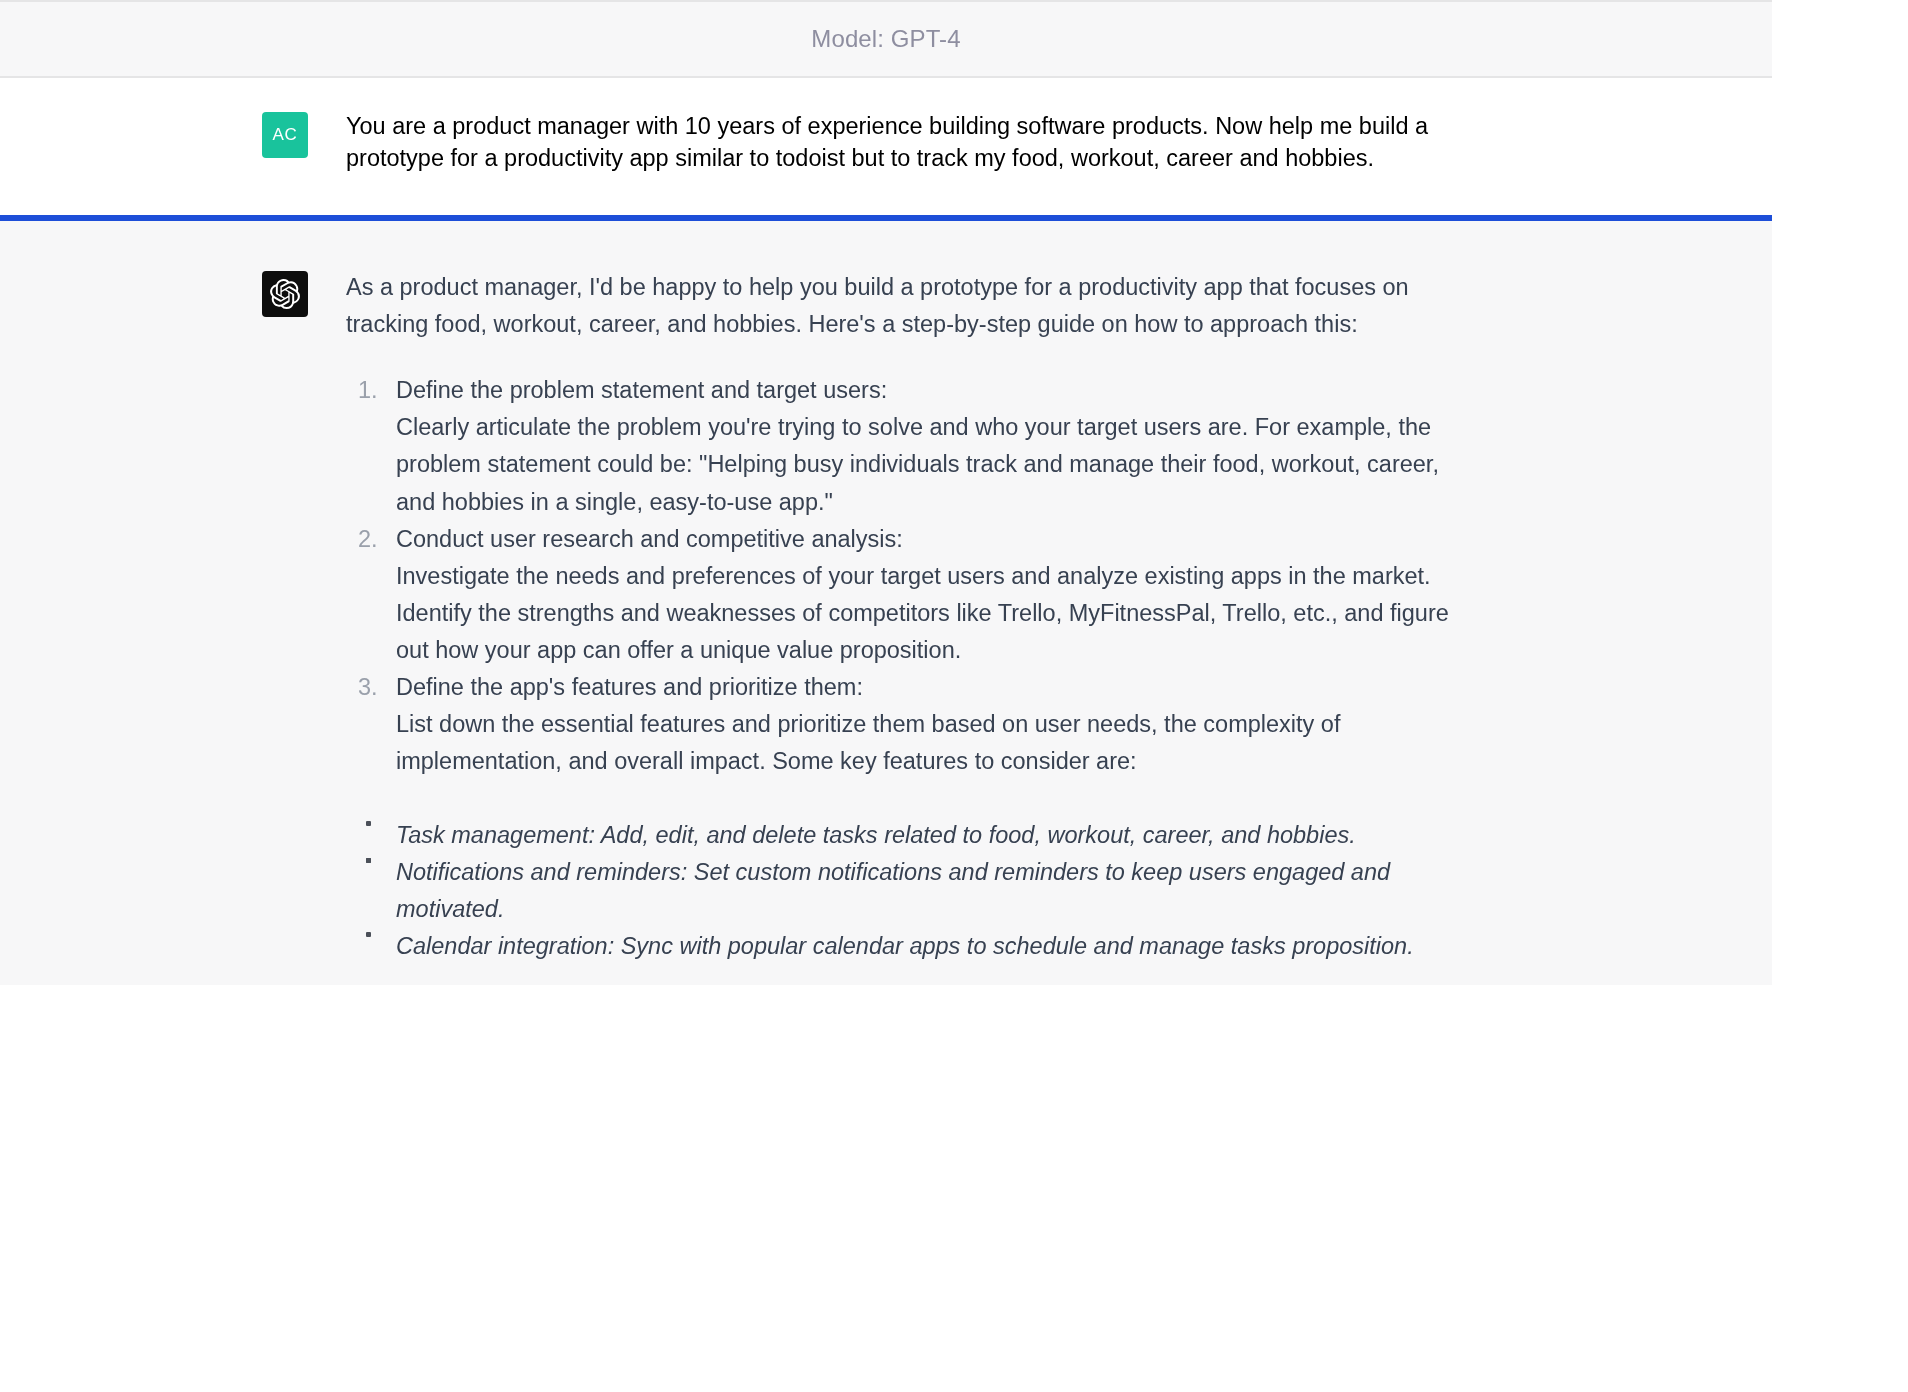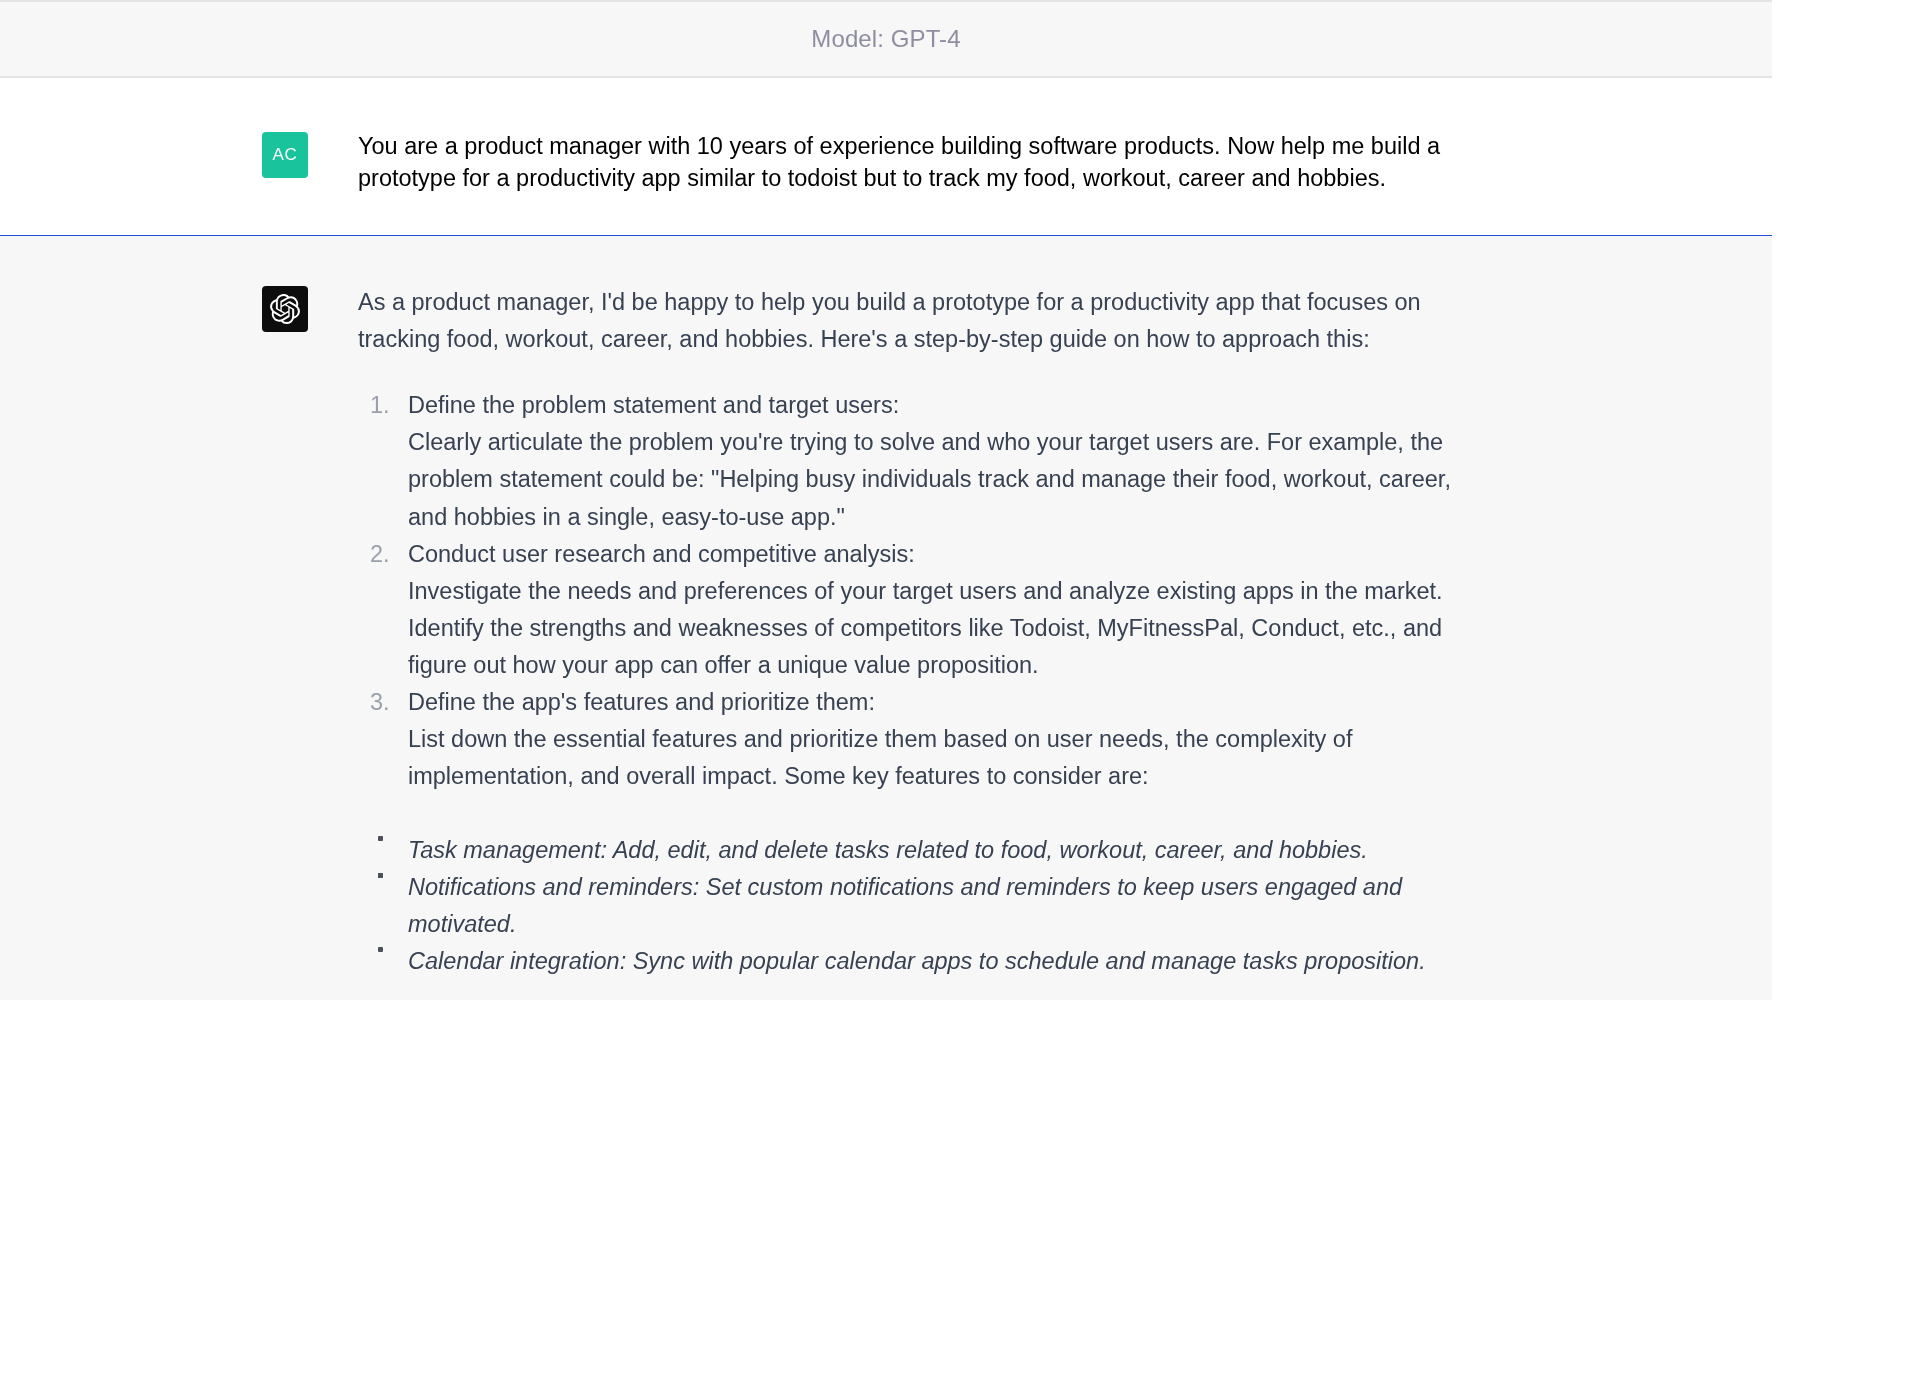--- a/index.html
+++ b/index.html
@@ -41,30 +41,29 @@
   .msg-row {
     width: 100%;
     display: flex;
     justify-content: flex-start;
   }
   .msg-row.user {
     background: #ffffff;
   }
   .msg-row.assistant {
     background: #f7f7f8;
-    border-top: 1px solid #1d4ed8;
+    border-top: 6px solid #1d4ed8;
   }
 
   .msg-inner {
     display: flex;
     width: 100%;
-    padding: 52px 0 40px 0;
+    padding: 32px 0 40px 0;
     padding-left: 262px;
     padding-right: 60px;
-    gap: 12px;
   }
   .msg-row.assistant .msg-inner {
     padding-top: 48px;
     padding-bottom: 20px;
   }
 
   
   .avatar {
     flex: 0 0 auto;
     width: 46px;
@@ -186,21 +185,21 @@
 
         <ol class="steps">
           <li>
             <span class="step-marker">1.</span>
             <span class="step-title">Define the problem statement and target users:</span>
             <span class="step-desc">Clearly articulate the problem you're trying to solve and who your target users are. For example, the problem statement could be: "Helping busy individuals track and manage their food, workout, career, and hobbies in a single, easy-to-use app."</span>
           </li>
           <li>
             <span class="step-marker">2.</span>
             <span class="step-title">Conduct user research and competitive analysis:</span>
-            <span class="step-desc">Investigate the needs and preferences of your target users and analyze existing apps in the market. Identify the strengths and weaknesses of competitors like Todoist, MyFitnessPal, Conduct, etc., and figure out how your app can offer a unique value proposition.</span>
+            <span class="step-desc">Investigate the needs and preferences of your target users and analyze existing apps in the market. Identify the strengths and weaknesses of competitors like Trello, MyFitnessPal, Trello, etc., and figure out how your app can offer a unique value proposition.</span>
           </li>
           <li>
             <span class="step-marker">3.</span>
             <span class="step-title">Define the app's features and prioritize them:</span>
             <span class="step-desc">List down the essential features and prioritize them based on user needs, the complexity of implementation, and overall impact. Some key features to consider are:</span>
           </li>
         </ol>
 
         <ul class="features">
           <li>

